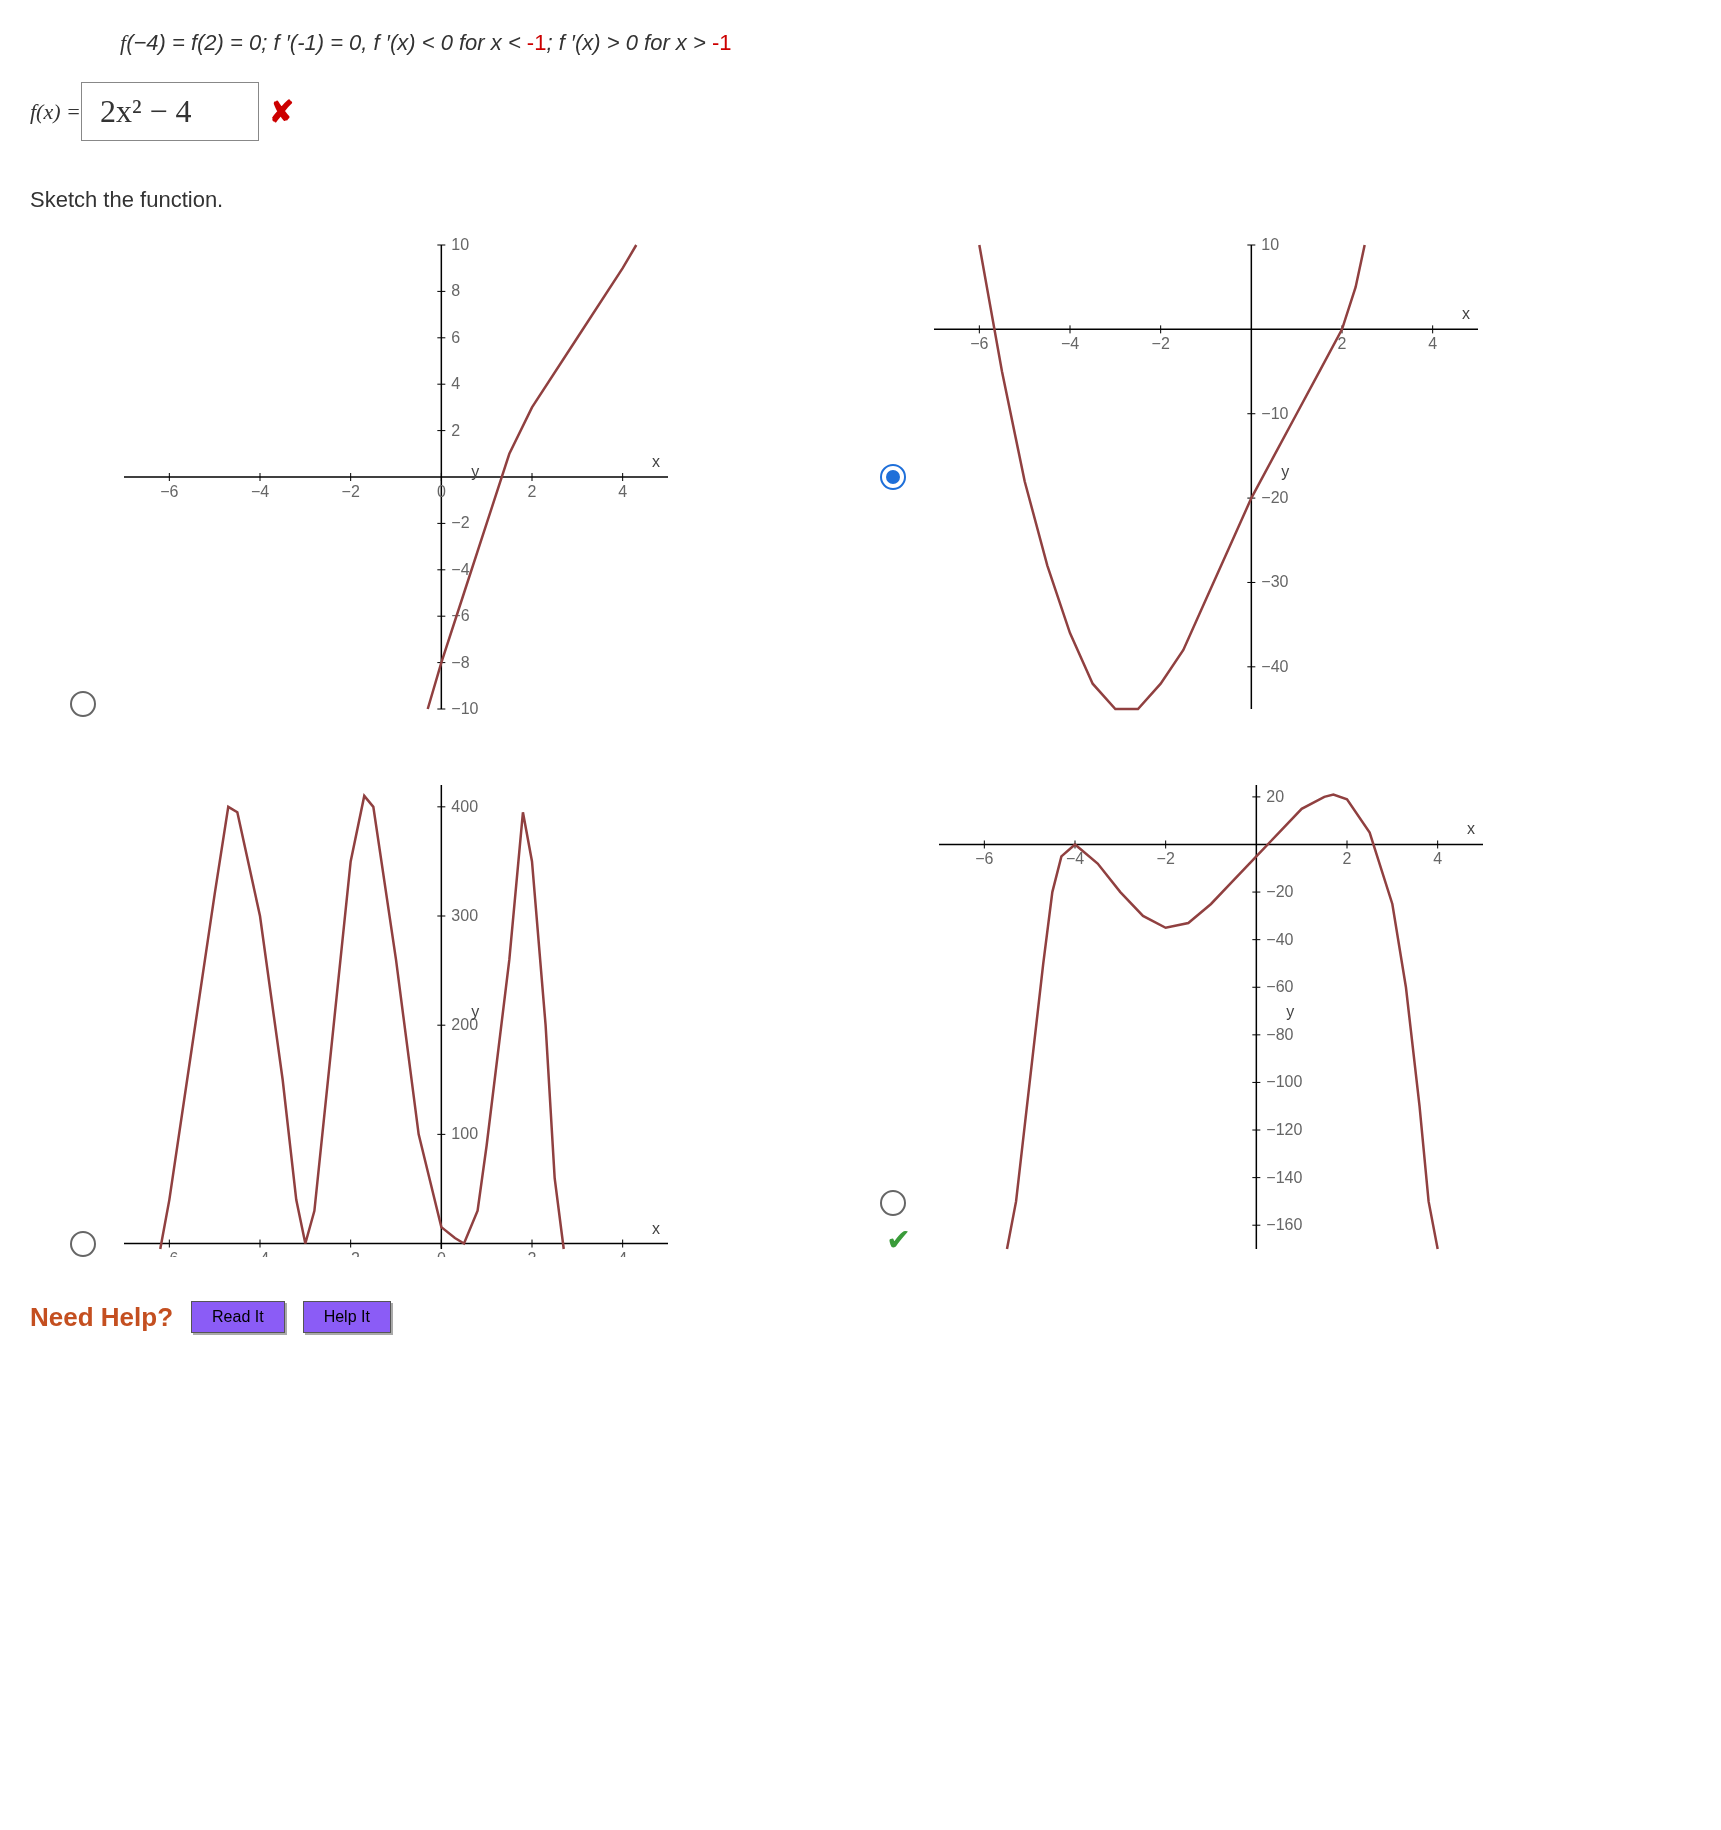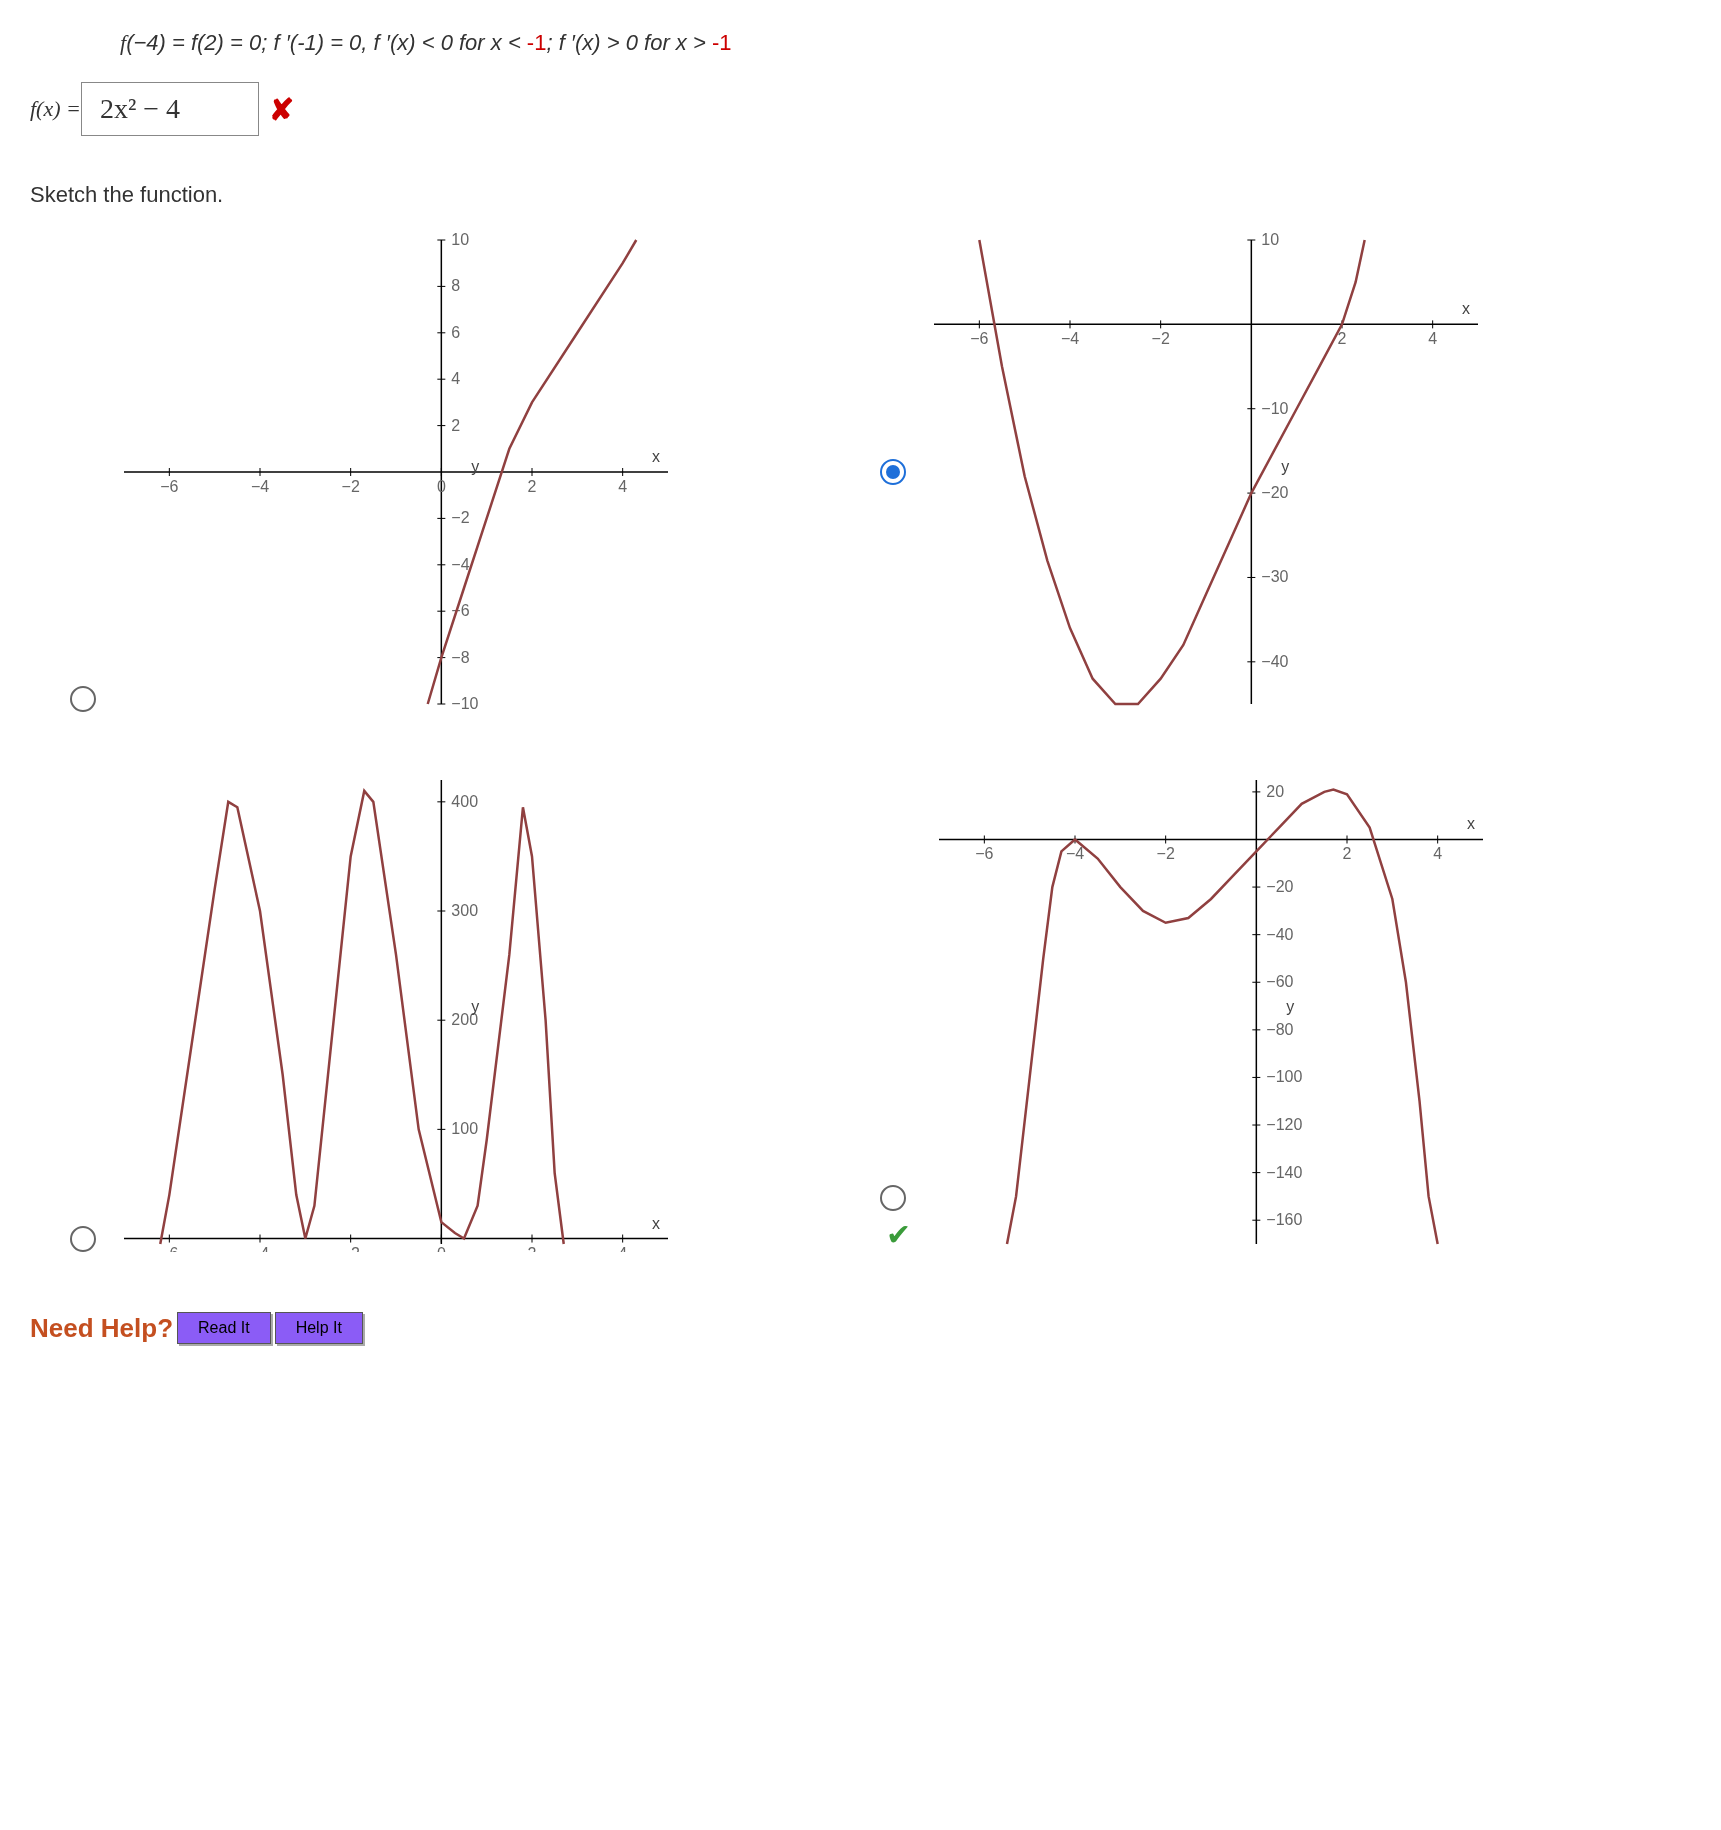--- a/index.html
+++ b/index.html
@@ -16,21 +16,21 @@
     font-style: italic;
     margin-left: 90px;
     margin-bottom: 26px;
   }
   .neg { color: #c00; font-style: normal; }
   .fx-row { display: flex; align-items: center; margin-bottom: 46px; }
   .answer-box {
     border: 1px solid #888;
     padding: 10px 18px;
     font-family: "Times New Roman", serif;
-    font-size: 28px;
+    font-size: 32px;
     min-width: 140px;
     text-align: left;
   }
   .cross-icon { color: #c00; font-size: 30px; font-weight: bold; margin-left: 10px; }
   .sketch-label { margin-bottom: 24px; }
   .grid {
     display: grid;
     grid-template-columns: 1fr 1fr;
     column-gap: 60px;
     row-gap: 60px;
@@ -42,21 +42,21 @@
     width: 22px; height: 22px; border: 2px solid #666; border-radius: 50%;
     display: inline-block; flex-shrink: 0; background: #fff; position: relative;
   }
   .radio.selected { border-color: #1e6fd9; }
   .radio.selected::after {
     content: ""; position: absolute; left: 4px; top: 4px; right: 4px; bottom: 4px;
     background: #1e6fd9; border-radius: 50%;
   }
   .check-icon { color: #3a9b3a; font-size: 30px; margin-left: 6px; }
   svg { display: block; }
-  .need-help { display: flex; align-items: center; gap: 4px; margin-top: 60px; }
+  .need-help { display: flex; align-items: center; gap: 18px; margin-top: 44px; }
   .need-help-label { color: #c44f20; font-weight: bold; font-size: 26px; }
   .btn {
     border: 1px solid #555; background: #8b5cf6; font-size: 16px;
     padding: 6px 20px; cursor: pointer; box-shadow: 2px 2px 0 #aaa;
   }
   .it-f { font-style: italic; font-family: "Times New Roman", serif; }
 </style>
 </head>
 <body>
 

